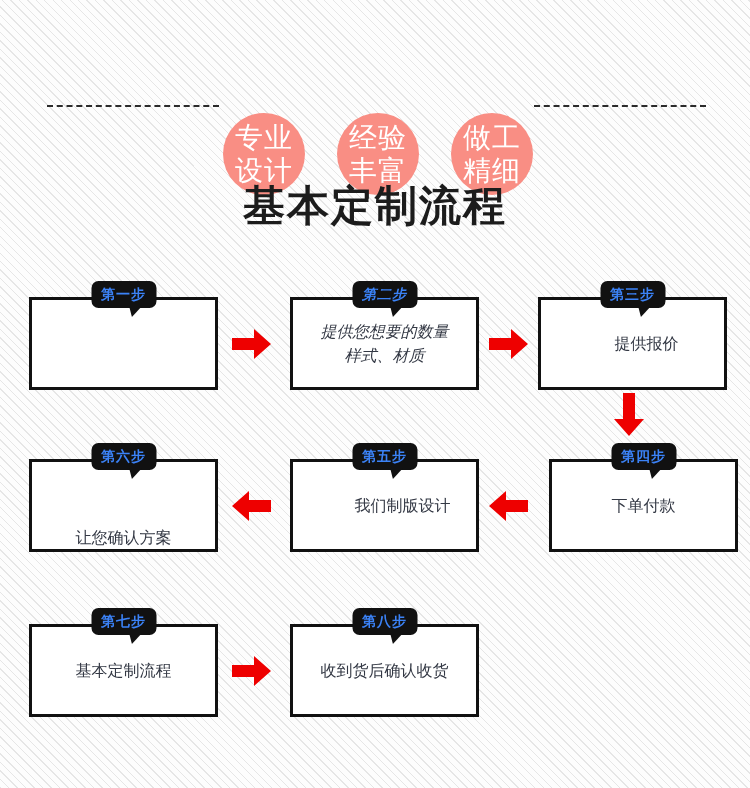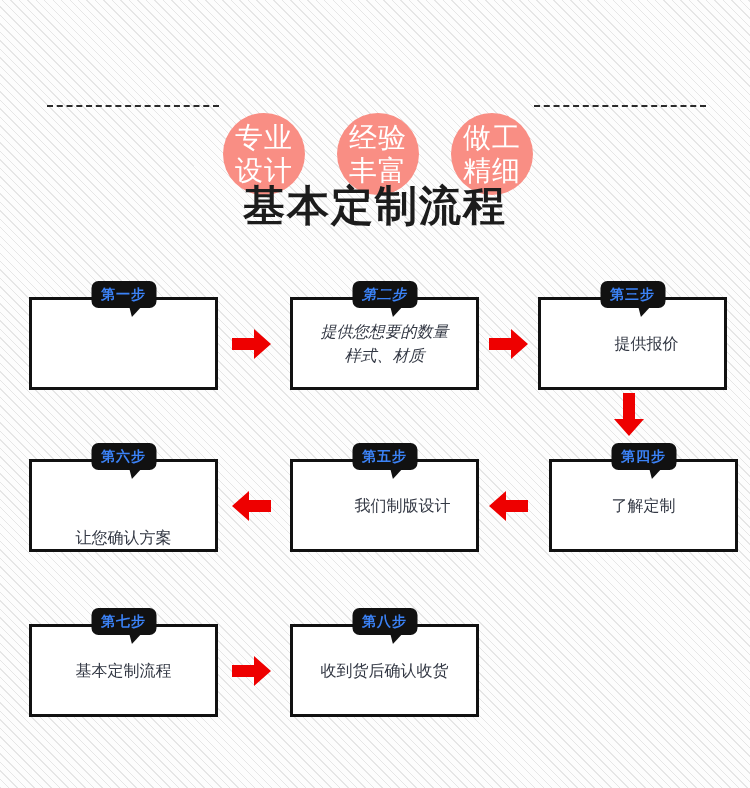--- a/index.html
+++ b/index.html
@@ -215,21 +215,21 @@
       <div class="step-text">让您确认方案</div>
     </div>
 
     <div class="step s5">
       <div class="badge">第五步</div>
       <div class="step-text">我们制版设计</div>
     </div>
 
     <div class="step s4">
       <div class="badge">第四步</div>
-      <div class="step-text">了解定制</div>
+      <div class="step-text">下单付款</div>
     </div>
 
     <div class="step s7">
       <div class="badge">第七步</div>
       <div class="step-text">基本定制流程</div>
     </div>
 
     <div class="step s8">
       <div class="badge">第八步</div>
       <div class="step-text">收到货后确认收货</div>

